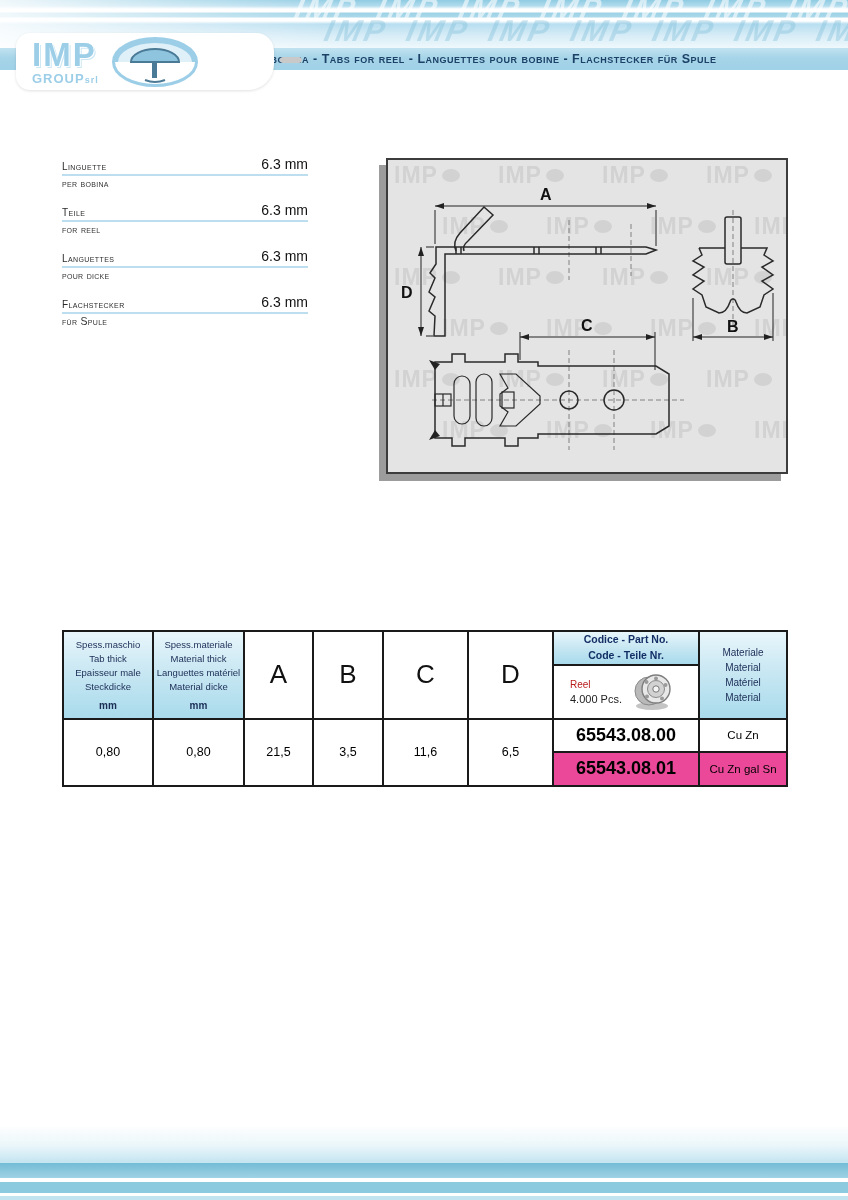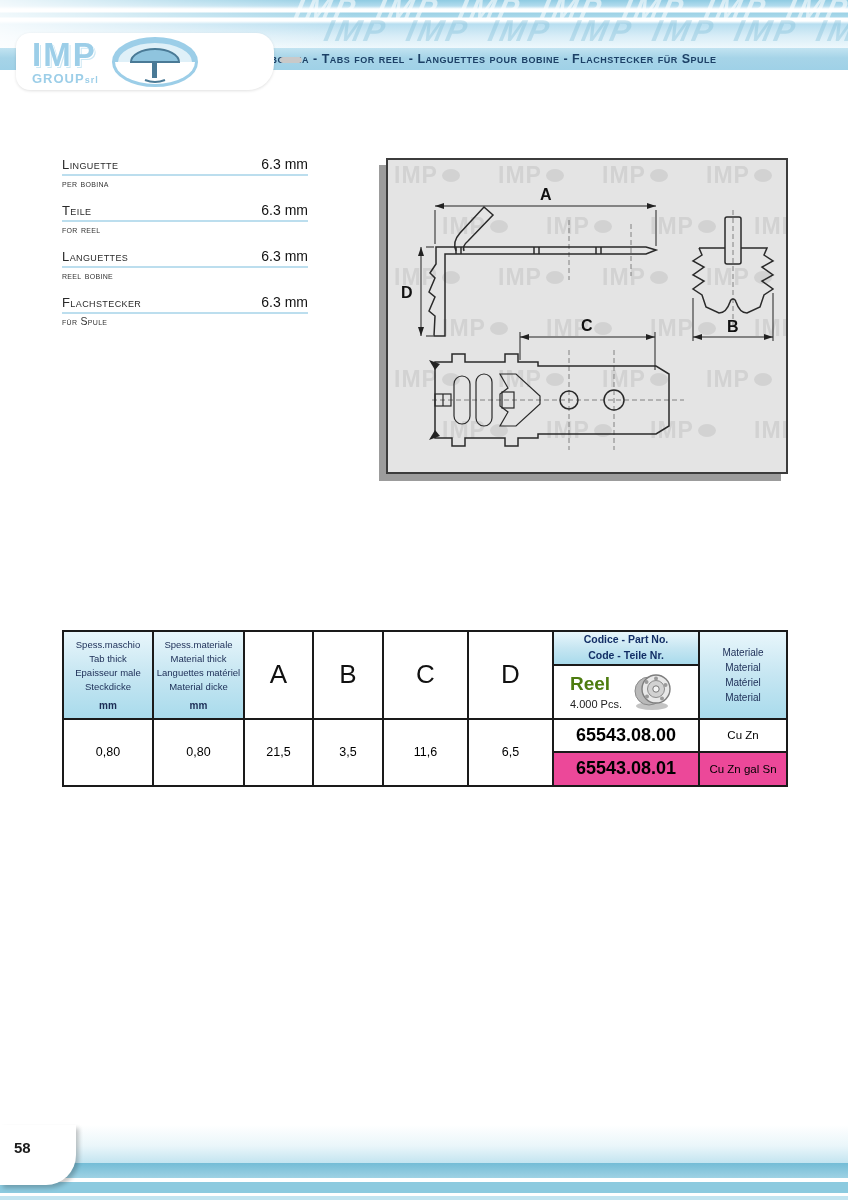--- a/index.html
+++ b/index.html
@@ -33,21 +33,21 @@
   .logo-imp{font-size:33px;font-weight:800;color:#9ccee8;letter-spacing:2px;
     text-shadow:1px 1px 0 #fff,2px 2px 0 #cde8f4;}
   .logo-group{font-size:13px;font-weight:800;color:#9ccee8;letter-spacing:1px;margin-top:1px;}
   .logo-srl{font-size:9px;font-weight:700;}
   .logo-oval{margin-left:10px;}
 
   
   .products{position:absolute;left:62px;top:156px;width:246px;}
   .prod{margin-bottom:13px;}
   .prod-row{display:flex;justify-content:space-between;align-items:flex-end;}
-  .prod-name{font-variant:small-caps;font-size:13px;font-weight:500;letter-spacing:.4px;color:#2a2a2a;}
+  .prod-name{font-variant:small-caps;font-size:10px;font-weight:500;letter-spacing:.4px;color:#2a2a2a;}
   .prod-val{font-size:14px;color:#111;}
   .prod-line{height:2px;background:#bcdeee;margin:2px 0 1px 0;}
   .prod-sub{font-variant:small-caps;font-size:10.5px;letter-spacing:.3px;color:#333;}
 
   
   .drawing{position:absolute;left:386px;top:158px;width:398px;height:312px;background:#e4e4e4;
     border:2px solid #3c3c3c;box-shadow:-7px 7px 0 0 #9c9c9c;overflow:hidden;}
   .draw-wm{position:absolute;inset:0;}
   .wm-unit{position:absolute;white-space:nowrap;color:#d2d2d2;font-weight:800;font-size:23px;
     letter-spacing:1px;display:flex;align-items:center;gap:4px;}
@@ -58,21 +58,21 @@
   .spec{position:absolute;left:62px;top:630px;border-collapse:collapse;table-layout:fixed;}
   .spec td{border:2px solid #1a1a1a;text-align:center;vertical-align:middle;padding:0;}
   .grad{background:linear-gradient(180deg,#e8f6fb 0%,#c6e6f2 50%,#a9dbec 100%);}
   .hlines{white-space:pre-line;font-size:9.5px;line-height:1.45;color:#1b2c55;}
   .hunit{font-size:10px;font-weight:bold;color:#1b2c55;margin-top:7px;}
   .dimletter{font-size:26px;color:#111;}
   .code-h{font-size:10.5px;font-weight:bold;color:#132f66;white-space:pre-line;line-height:1.5;}
   .mat-h{white-space:pre-line;font-size:10px;line-height:1.5;color:#1b2c55;}
   .reel-cell{background:#fff;}
   .reel-flex{display:flex;align-items:center;justify-content:flex-start;padding-left:16px;gap:10px;}
-  .reel-label{font-size:19px;font-weight:bold;color:#4d7c0f;text-align:left;}
+  .reel-label{font-size:10px;font-weight:normal;color:#b91c1c;text-align:left;}
   .reel-qty{font-size:11px;color:#222;margin-top:3px;text-align:left;}
   .val{font-size:12.5px;color:#000;}
   .part{font-size:18px;font-weight:bold;color:#000;}
   .mat{font-size:11.5px;color:#000;}
   tr.alt td{background:#ec4899;}
   tr.r1 td{height:30px;} tr.r2 td{height:52px;} tr.r3 td{height:31px;} tr.r4 td{height:32px;}
 
   
   .footer{position:absolute;left:0;top:1125px;width:848px;height:75px;}
   .f-grad{position:absolute;left:0;top:0;width:848px;height:38px;
@@ -146,21 +146,21 @@
         </div>
       <div class="prod-line"></div>
       <div class="prod-sub">for reel</div>
     </div>
     <div class="prod">
       <div class="prod-row">
           <span class="prod-name">Languettes</span>
           <span class="prod-val">6.3 mm</span>
         </div>
       <div class="prod-line"></div>
-      <div class="prod-sub">reel bobine</div>
+      <div class="prod-sub">pour dicke</div>
     </div>
     <div class="prod">
       <div class="prod-row">
           <span class="prod-name">Flachstecker</span>
           <span class="prod-val">6.3 mm</span>
         </div>
       <div class="prod-line"></div>
       <div class="prod-sub">für Spule</div>
     </div>
   </div>
@@ -417,18 +417,15 @@
   </tbody>
     </table>
 
   <div class="footer">
     <div class="f-grad"></div>
     <div class="f-s1"></div>
     <div class="f-w1"></div>
     <div class="f-s2"></div>
     <div class="f-w2"></div>
     <div class="f-s3"></div>
-    <div class="page-tab">
-      <span class="page-num">58</span>
-    </div>
   </div>
 
 </div>
 
 </body></html>

